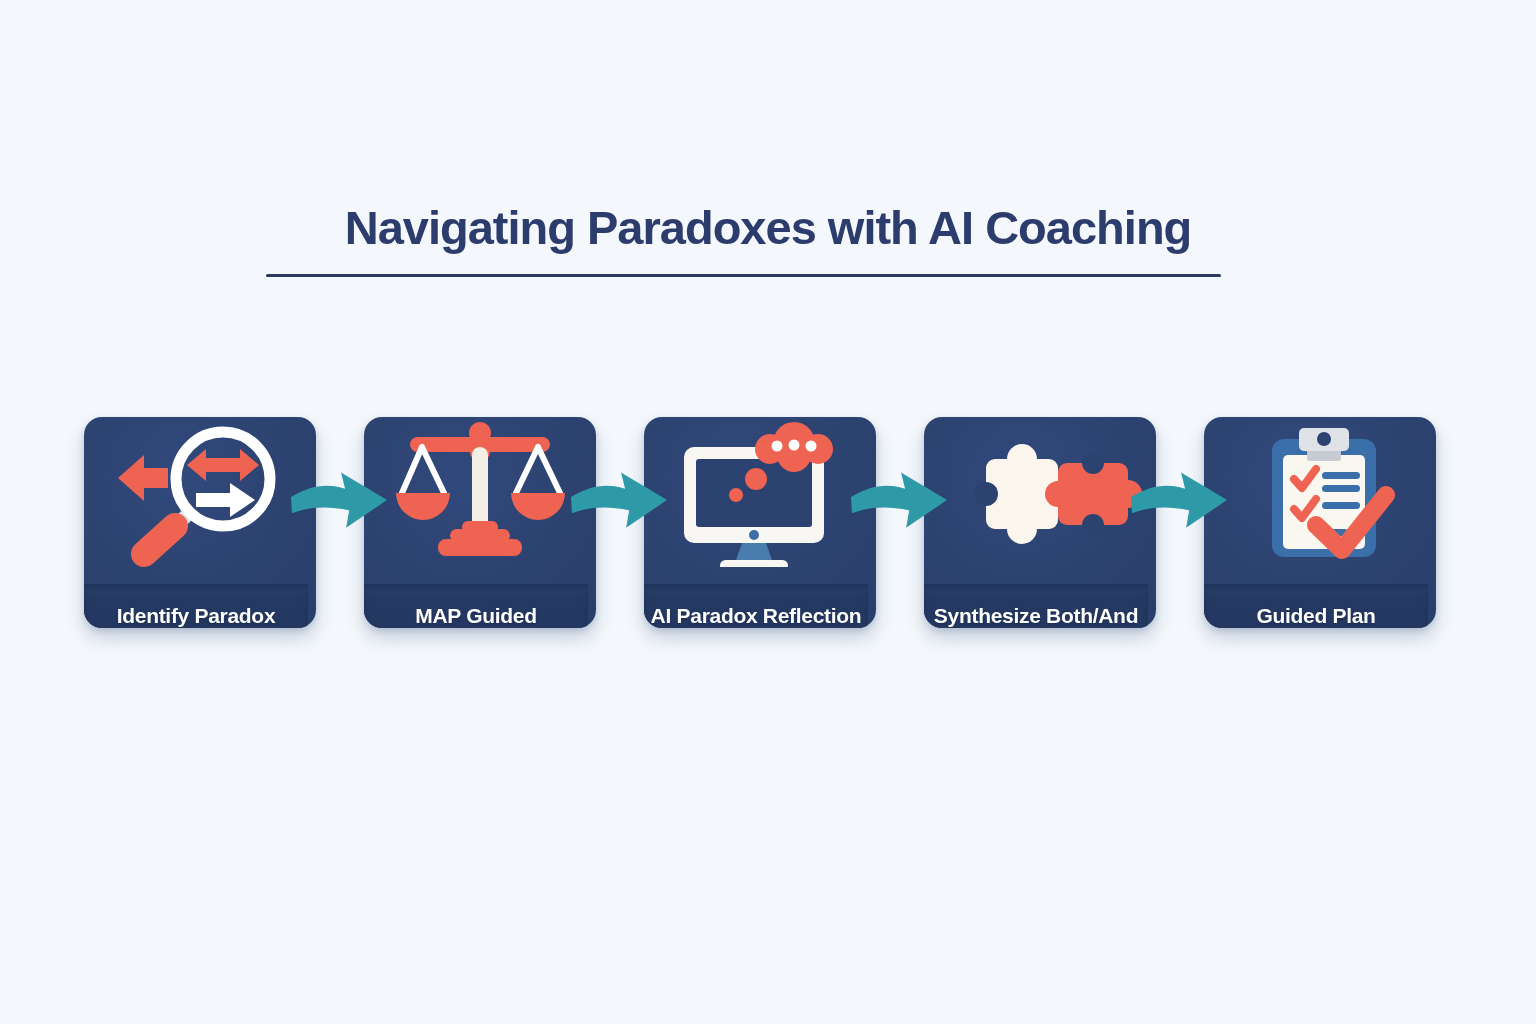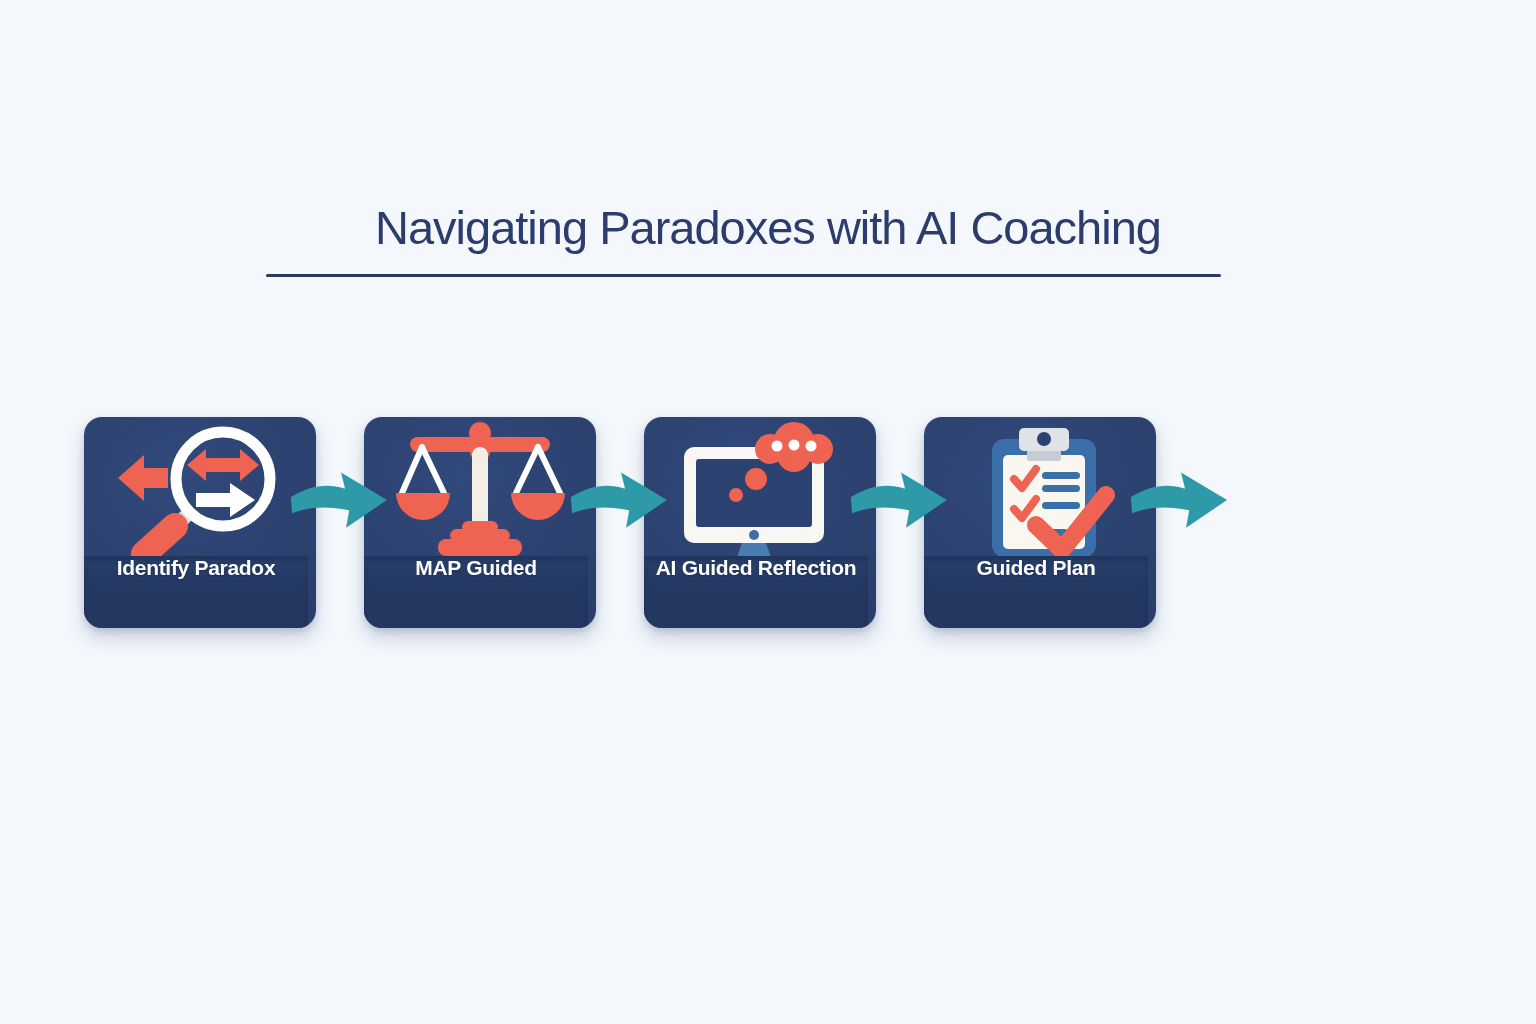--- a/index.html
+++ b/index.html
@@ -20,21 +20,21 @@
     background:var(--bg);
     position:relative;
     overflow:hidden;
   }
   .canvas{position:absolute;inset:0;}
   .page-title{
     position:absolute;
     left:0; right:0; top:200px;
     text-align:center;
     font-size:47px;
-    font-weight:normal;
+    font-weight:bold;
     letter-spacing:-1px;
     color:var(--title);
   }
   .title-underline{
     position:absolute;
     left:266px; top:274px;
     width:955px; height:3px;
     background:#2c3a5f;
     border-radius:2px;
   }
@@ -54,25 +54,25 @@
   }
   .icon-zone{
     position:absolute;
     left:0; top:0;
     width:232px; height:150px;
   }
   .icon-zone svg{display:block;width:232px;height:150px;}
   .label-band{
     position:absolute;
     left:0; right:8px; bottom:0;
-    height:72px;
+    height:44px;
     background:linear-gradient(180deg, #28406c 0%, var(--card-band) 35%, #233760 100%);
     box-shadow:inset 0 4px 5px rgba(10,20,45,0.25);
     display:flex;
-    align-items:flex-start;
+    align-items:flex-end;
     justify-content:center;
   }
   .label-band span{
     color:var(--label);
     font-weight:bold;
     font-size:21px;
     letter-spacing:-0.3px;
     white-space:nowrap;
     text-shadow:0 1px 2px rgba(0,0,0,0.25);
   }
@@ -159,24 +159,44 @@
           <circle cx="150" cy="26" r="21" fill="#ee6352"></circle>
           <circle cx="126" cy="32" r="15" fill="#ee6352"></circle>
           <circle cx="174" cy="32" r="15" fill="#ee6352"></circle>
           <circle cx="150" cy="38" r="17" fill="#ee6352"></circle>
           <circle cx="133" cy="29" r="5.5" fill="#ffffff"></circle>
           <circle cx="150" cy="28" r="5.5" fill="#ffffff"></circle>
           <circle cx="167" cy="29" r="5.5" fill="#ffffff"></circle>
         </svg>
       </div>
       <div class="label-band">
-        <span>AI Guided Reflection</span>
-      </div>
-    </div>
-
+        <span>AI Paradox Reflection</span>
+      </div>
+    </div>
+
+    <div class="step-card">
+      <div class="icon-zone">
+        <svg viewBox="0 0 232 150">
+
+          <rect x="62" y="42" width="72" height="70" rx="9" fill="#faf6ee"></rect>
+          <circle cx="98" cy="42" r="15" fill="#faf6ee"></circle>
+          <circle cx="98" cy="112" r="15" fill="#faf6ee"></circle>
+          <circle cx="62" cy="77" r="12" fill="#2c4270"></circle>
+
+          <rect x="134" y="46" width="70" height="62" rx="9" fill="#ee6352"></rect>
+          <circle cx="204" cy="77" r="14" fill="#ee6352"></circle>
+          <circle cx="169" cy="46" r="11" fill="#2c4270"></circle>
+          <circle cx="169" cy="108" r="11" fill="#2c4270"></circle>
+          <circle cx="134" cy="77" r="13" fill="#ee6352"></circle>
+        </svg>
+      </div>
+      <div class="label-band">
+        <span>Synthesize Both/And</span>
+      </div>
+    </div>
 
     <div class="step-card">
       <div class="icon-zone">
         <svg viewBox="0 0 232 150">
 
           <rect x="68" y="22" width="104" height="118" rx="12" fill="#3b6fa9"></rect>
 
           <rect x="79" y="38" width="82" height="94" rx="5" fill="#faf7f0"></rect>
 
           <rect x="103" y="30" width="34" height="14" rx="3" fill="#c7ccd4"></rect>

